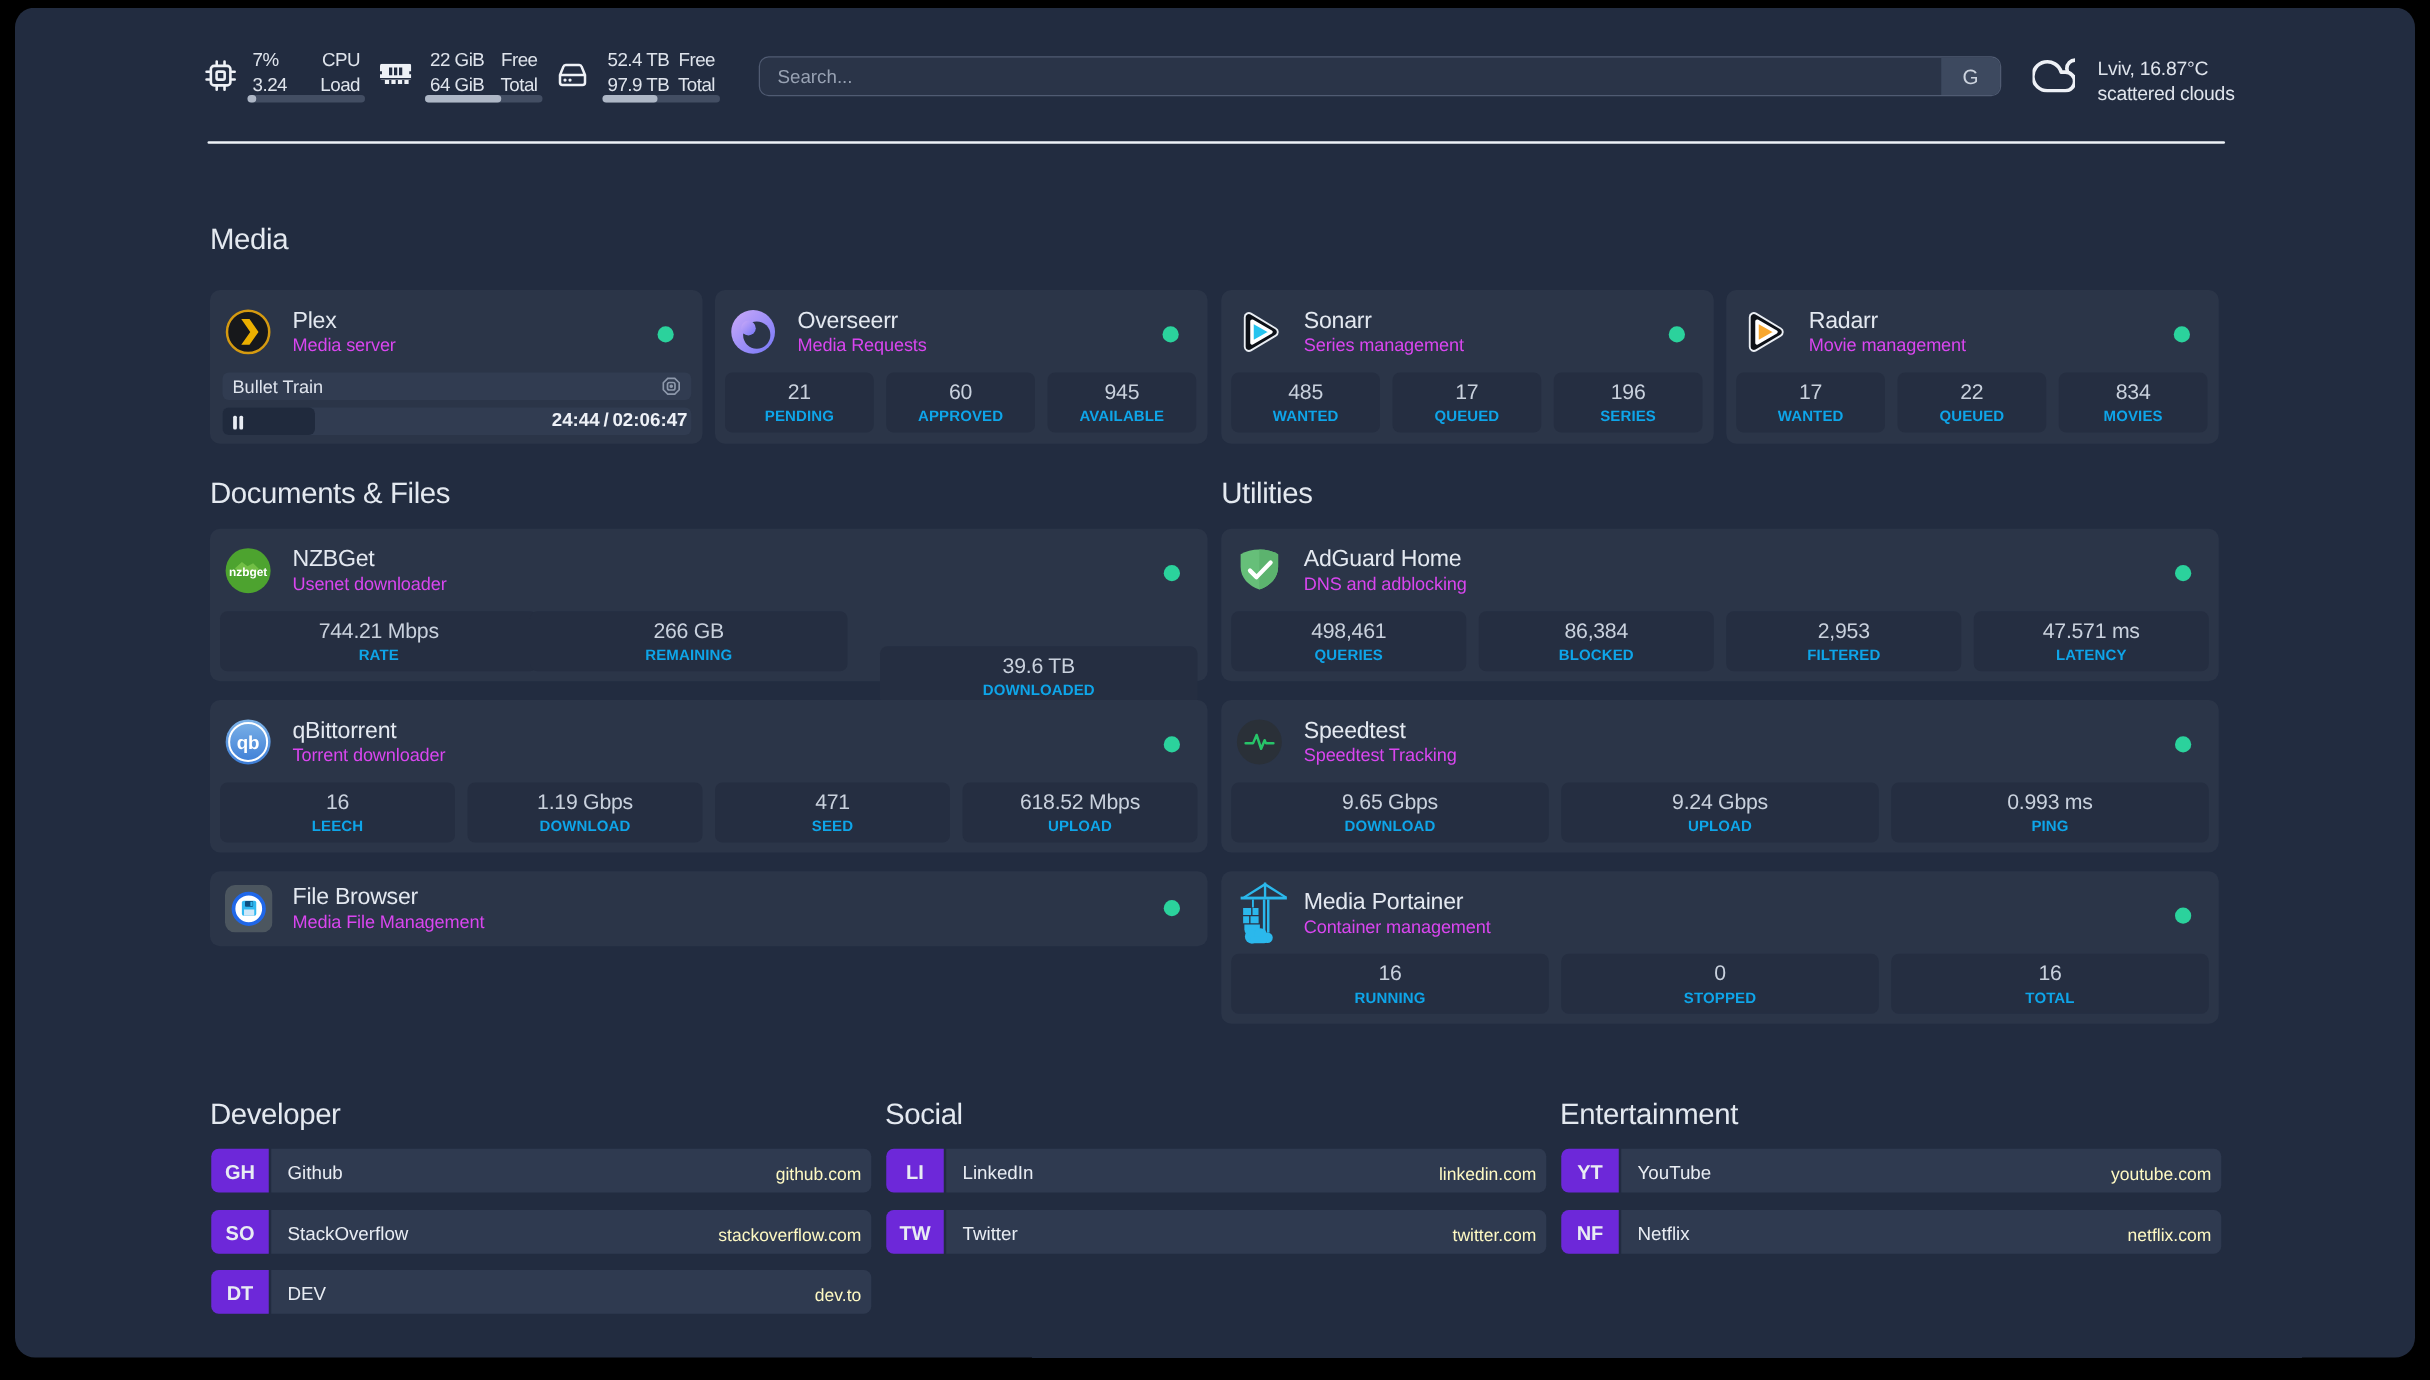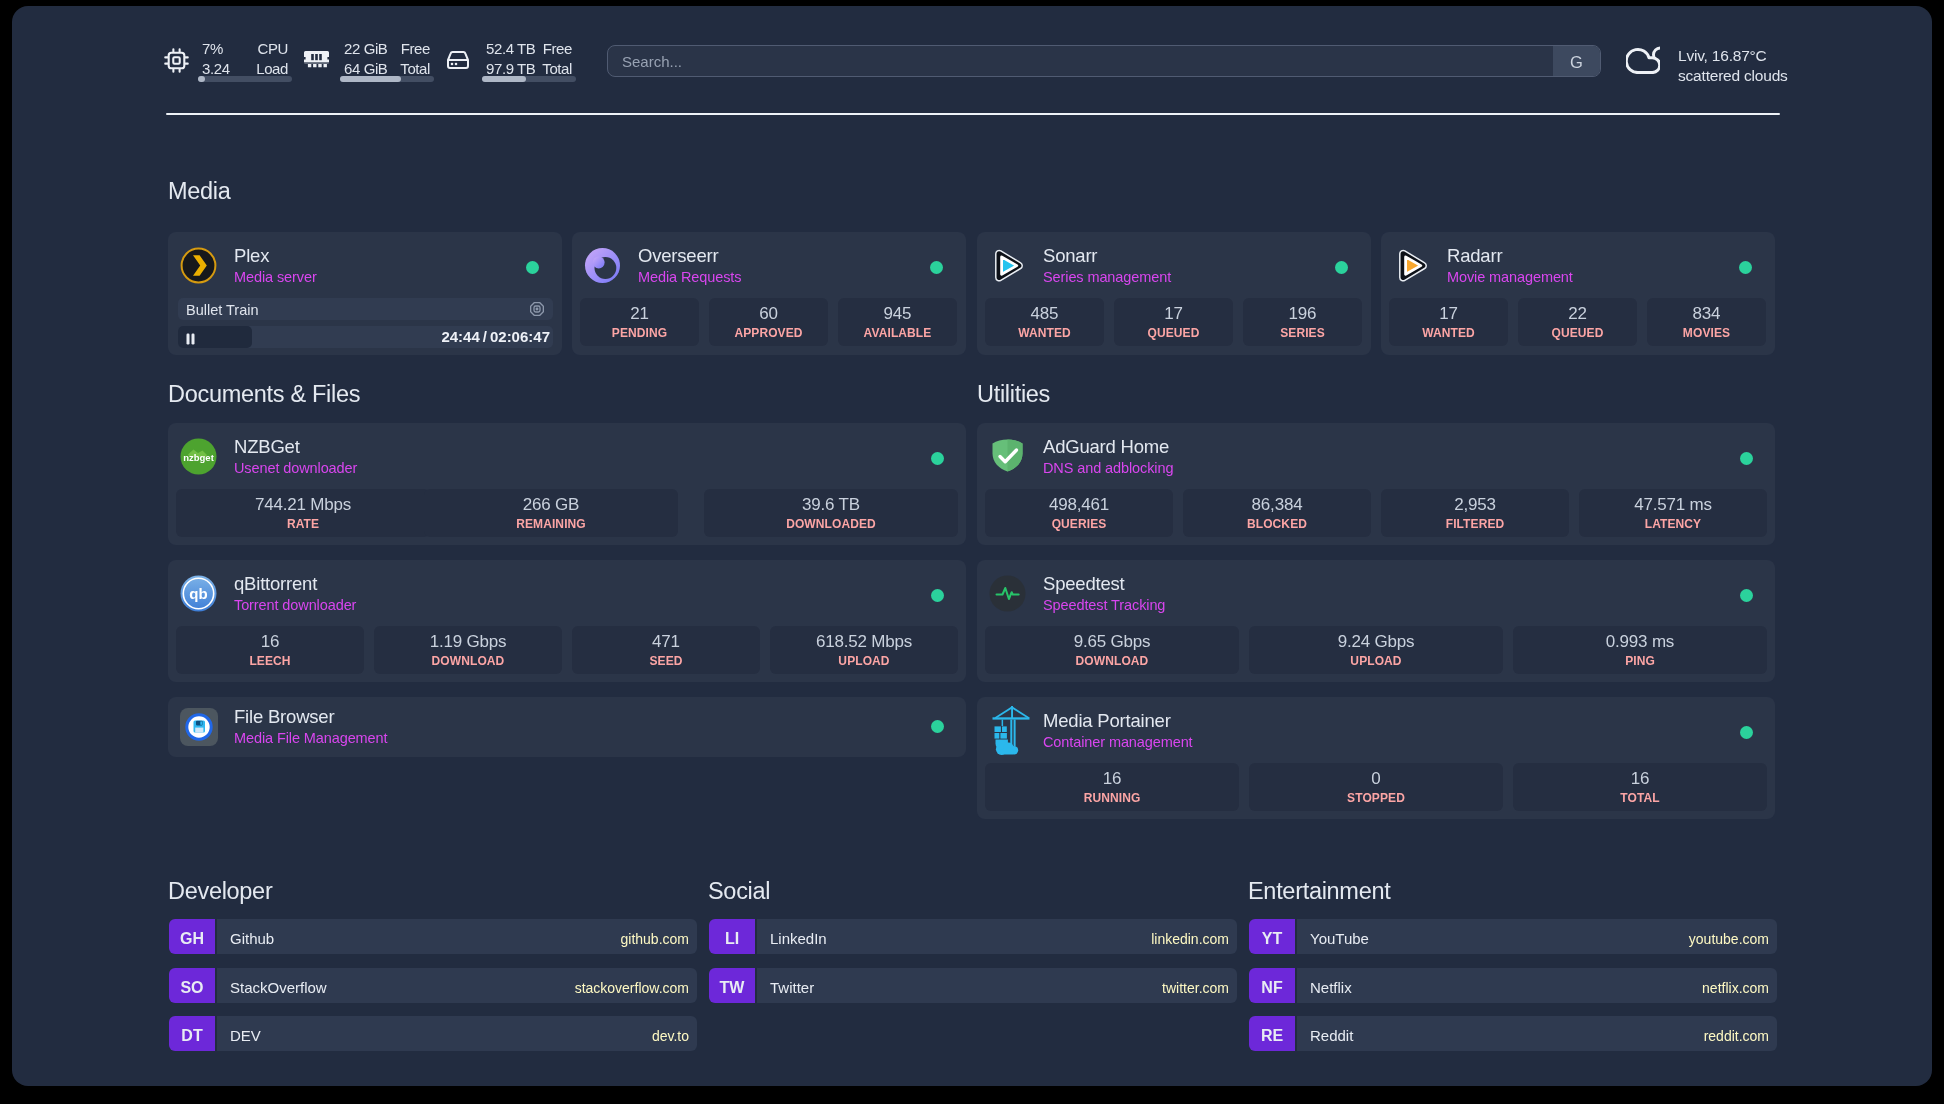--- a/index.html
+++ b/index.html
@@ -6,21 +6,21 @@
   html,body { width:1944px; height:1104px; background:#000; font-family:"Liberation Sans", sans-serif; }
   #screen { transform:translateZ(0); position:absolute; left:12px; top:6px; width:1920px; height:1080px; background:#222c40; border-radius:16px; overflow:hidden; }
   .abs { position:absolute; }
   .card { position:absolute; background:#2b3548; border-radius:8px; }
   .ctitle { position:absolute; left:66px; top:12px; font-size:18.5px; line-height:24px; color:#e3e8f0; font-weight:500; letter-spacing:-0.2px; }
   .csub { position:absolute; left:66px; top:36px; font-size:14.5px; line-height:19px; color:#d946ef; letter-spacing:-0.1px; }
   .cicon { position:absolute; left:12px; top:15px; width:37px; height:37px; }
   .dot { position:absolute; width:13px; height:13px; border-radius:50%; background:#2bd29c; top:29px; }
   .sbox { position:absolute; top:66px; height:48px; background:#252e41; border-radius:6px; }
   .snum { position:absolute; left:0; right:0; top:6px; text-align:center; font-size:17px; line-height:19px; color:#c9d1dd; letter-spacing:-0.2px; }
-  .slab { position:absolute; left:0; right:0; top:28px; text-align:center; font-size:12px; line-height:15px; color:#fca5a5; font-weight:700; letter-spacing:0.1px; }
+  .slab { position:absolute; left:0; right:0; top:28px; text-align:center; font-size:12px; line-height:15px; color:#0ea5e9; font-weight:700; letter-spacing:0.1px; }
   .stitle { position:absolute; font-size:23.5px; line-height:29px; color:#e4e9f0; font-weight:500; letter-spacing:-0.3px; }
   .bm { position:absolute; height:35px; }
   .bm .ab { position:absolute; left:0; top:0; width:46px; height:35px; background:#6d28d9; border-radius:6px 0 0 6px; color:#e8ecf3; font-size:16px; line-height:40px; text-align:center; font-weight:700;}
   .bm .bar { position:absolute; left:48px; right:0; top:0; height:35px; background:#2f3a50; border-radius:0 6px 6px 0; }
   .bm .nm { position:absolute; left:13px; top:0; line-height:40px; font-size:15px; color:#e8ecf3; }
   .bm .dm { position:absolute; right:8px; top:0; line-height:40px; font-size:14px; color:#fef9c3; }
   .rtext { position:absolute; width:94px; }
   .rtext .r1,.rtext .r2 { position:absolute; left:4px; right:4px; font-size:15px; line-height:19px; color:#dfe4ec; letter-spacing:-0.4px; }
   .rtext .l { float:left; } .rtext .r { float:right; }
   .pbar { position:absolute; width:94px; height:6px; border-radius:3px; background:#434e63; }
@@ -239,21 +239,21 @@
     <div class="csub">Usenet downloader</div>
     <div class="dot" style="left:763px;"></div>
     <div class="sbox" style="left:8px; width:254px;">
         <div class="snum">744.21 Mbps</div>
         <div class="slab">RATE</div>
       </div>
     <div class="sbox" style="left:256px; width:254px;">
         <div class="snum">266 GB</div>
         <div class="slab">REMAINING</div>
       </div>
-    <div class="sbox" style="left:536px; width:254px;">
+    <div class="sbox" style="left:536px; width:254px;margin-top:28px;">
         <div class="snum">39.6 TB</div>
         <div class="slab">DOWNLOADED</div>
       </div>
   </div>
 
   <div class="card" style="left:965px; top:417px; width:798px; height:122px;">
     <div class="cicon">
       <svg width="37" height="37" viewBox="0 0 37 37">
         <path d="M18.5 1.5 c5.5 0 11 1.4 15 3.9 v10.2 c0 8.5-6.3 15.2-15 17.9 -8.7-2.7-15-9.4-15-17.9 V5.4 c4-2.5 9.5-3.9 15-3.9 Z" fill="#66bf79"></path>
         <path d="M18.5 1.5 c5.5 0 11 1.4 15 3.9 v10.2 c0 8.5-6.3 15.2-15 17.9 Z" fill="#5cb36e"></path>
@@ -442,21 +442,14 @@
         <div class="dm">youtube.com</div>
       </div>
     </div>
   <div class="bm" style="left:1237px; top:962px; width:528px;">
       <div class="ab">NF</div>
       <div class="bar">
         <div class="nm">Netflix</div>
         <div class="dm">netflix.com</div>
       </div>
     </div>
-  <div class="bm" style="left:1237px; top:1010px; width:528px;">
-      <div class="ab">RE</div>
-      <div class="bar">
-        <div class="nm">Reddit</div>
-        <div class="dm">reddit.com</div>
-      </div>
-    </div>
 
 </div>
 
 </body></html>

